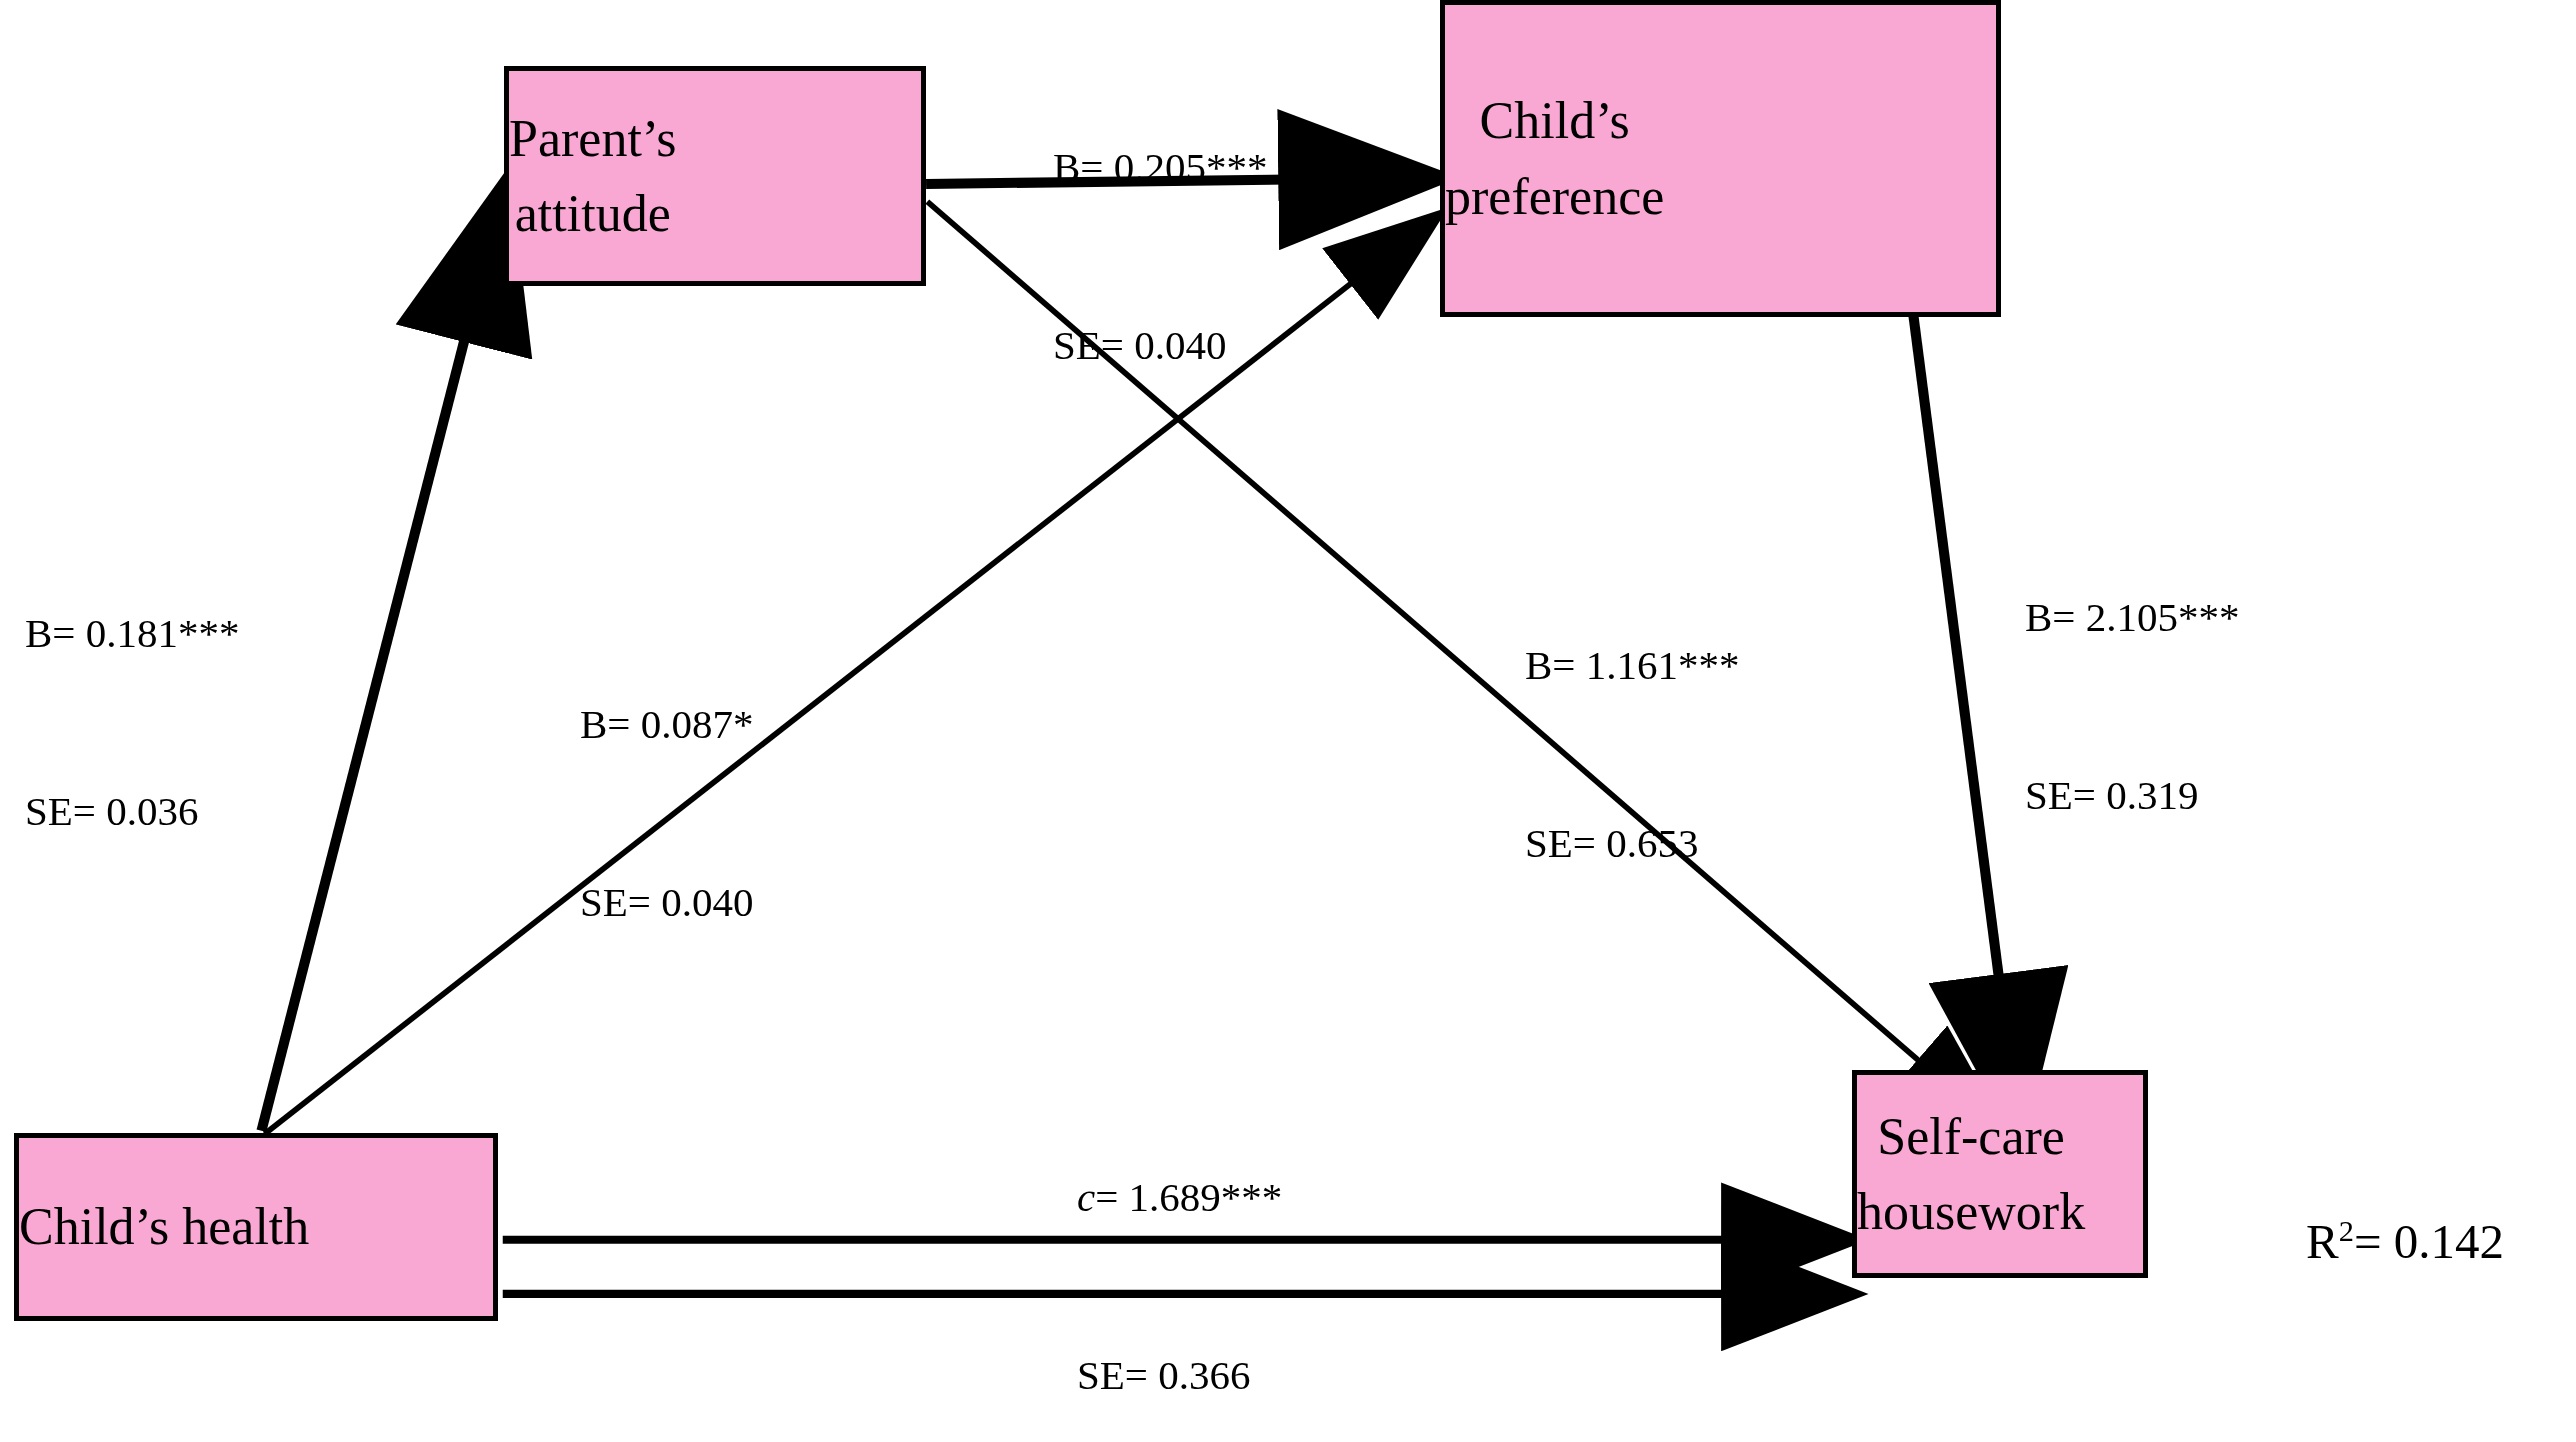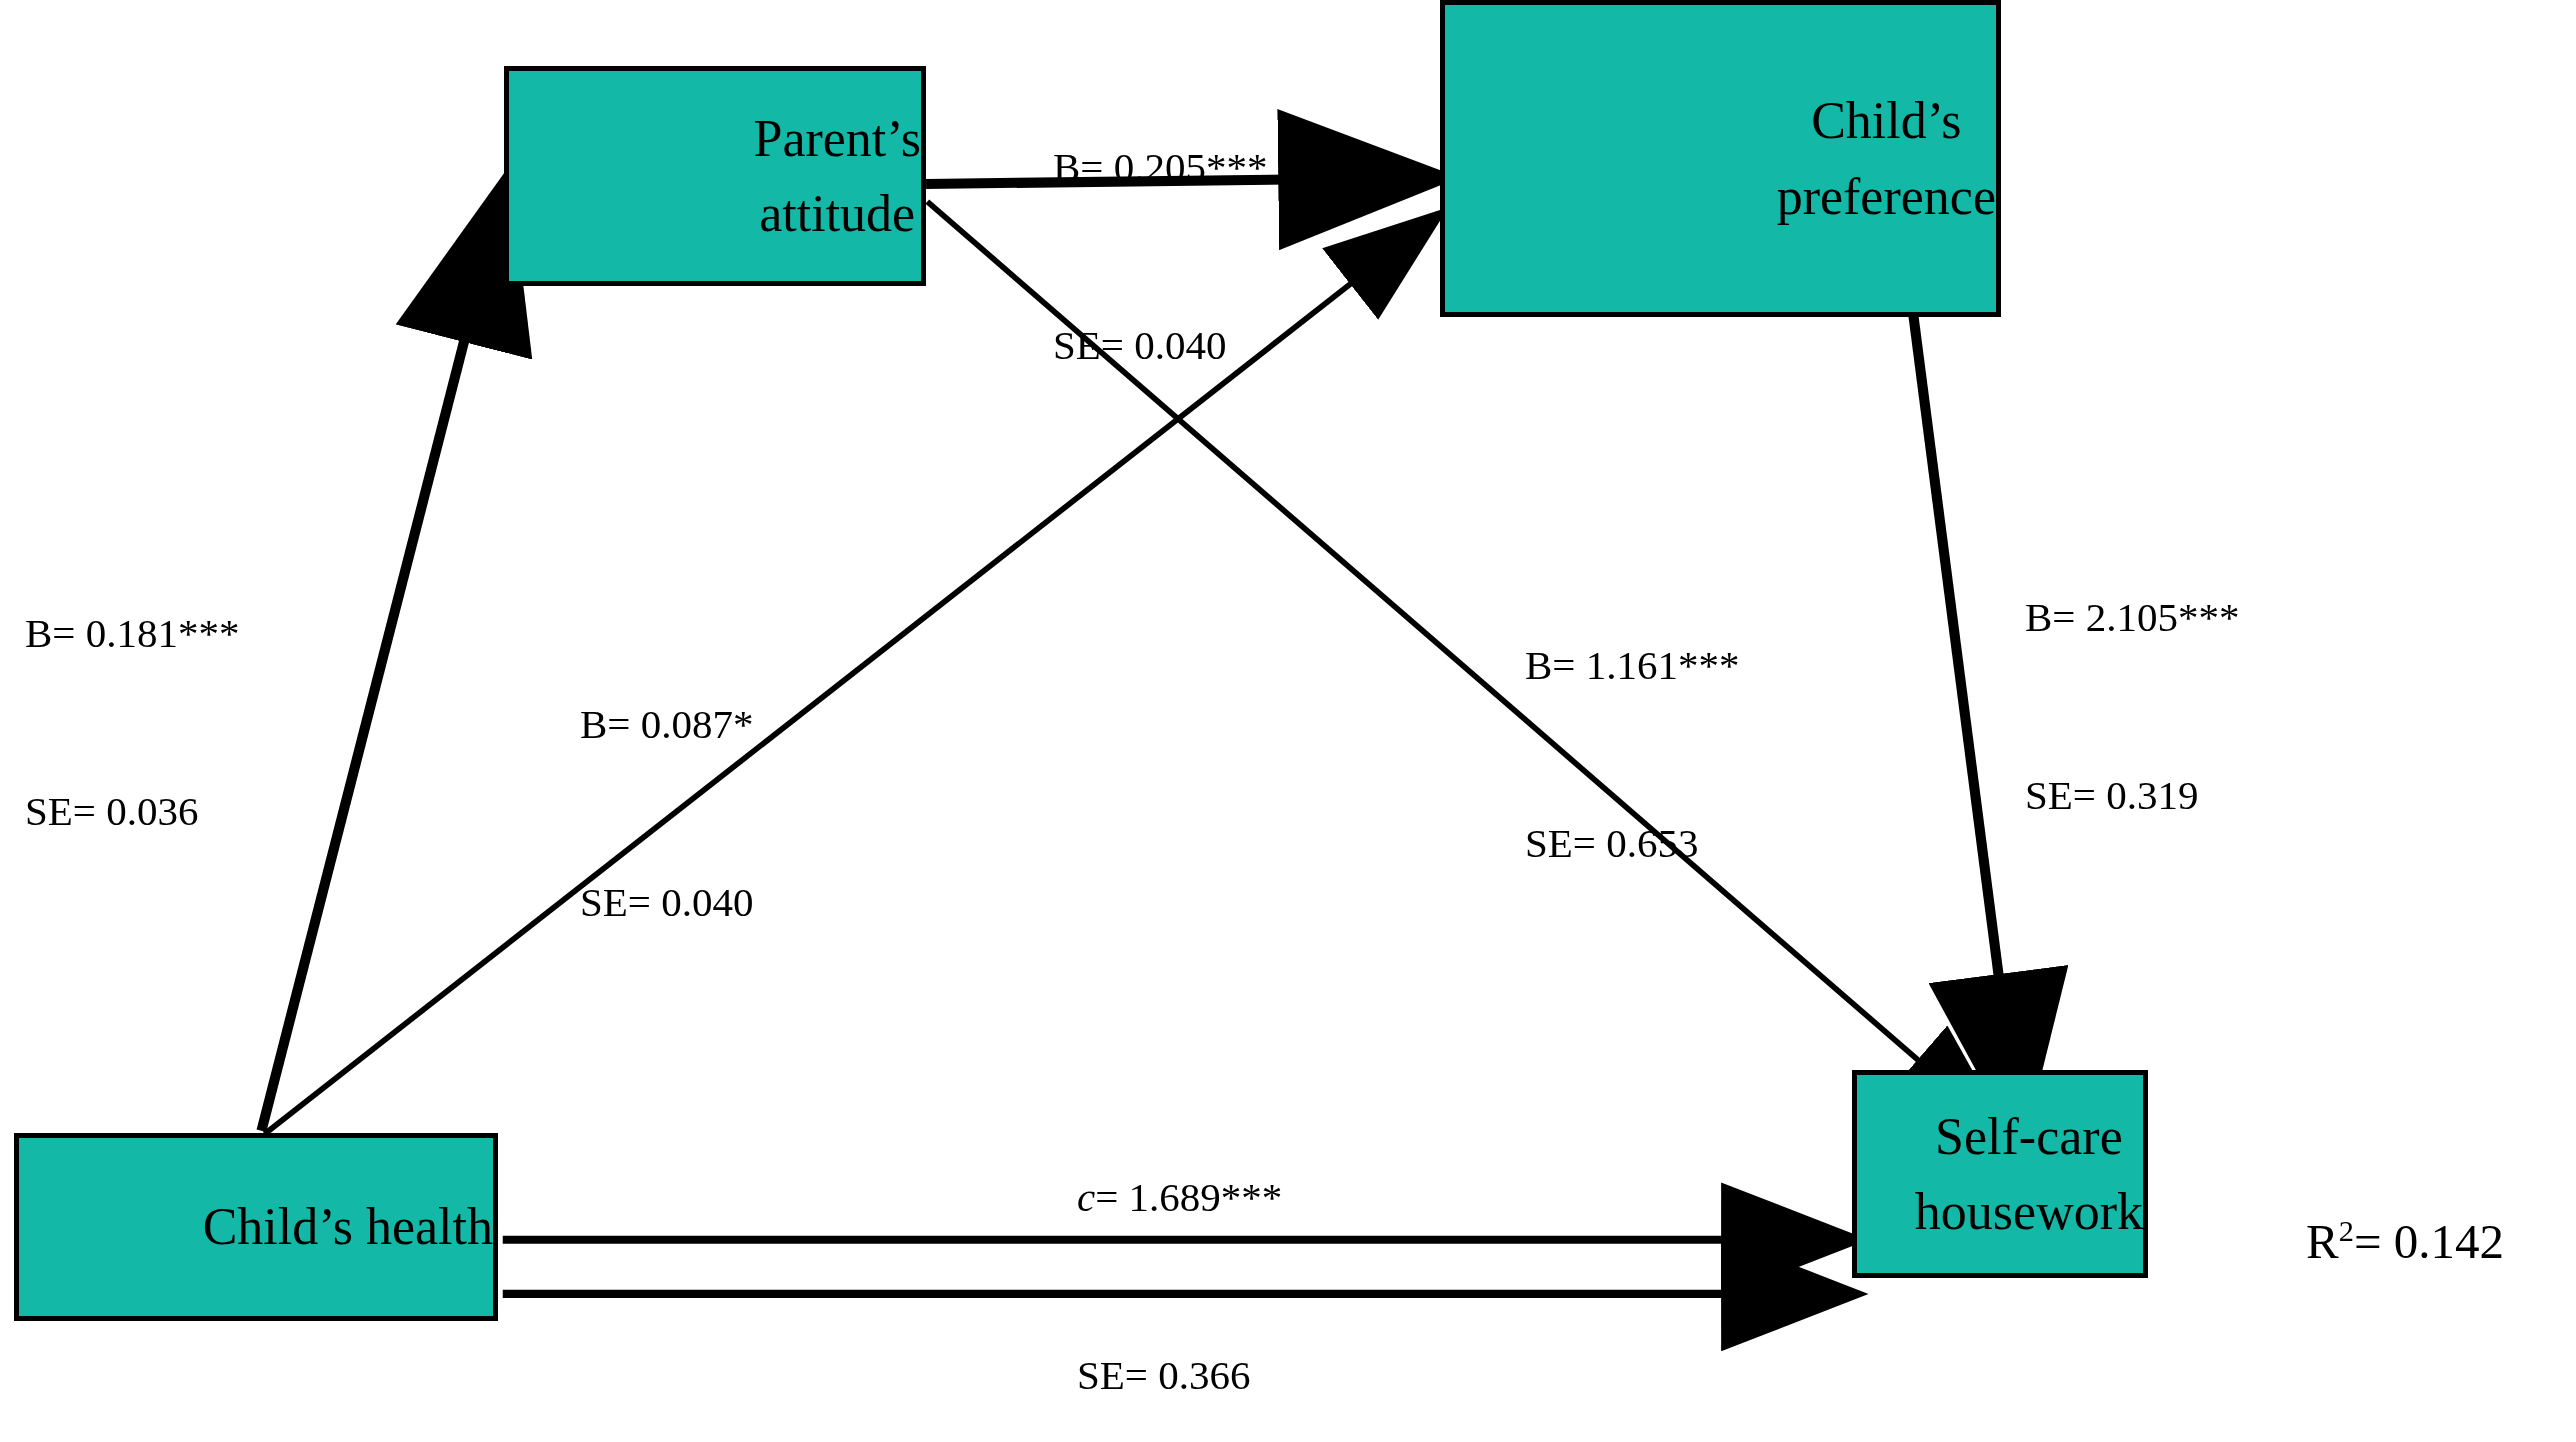--- a/index.html
+++ b/index.html
@@ -2,25 +2,25 @@
 <html style="font-size:10px"><head>
 <meta charset="utf-8">
 <style>
   html,body{margin:0;padding:0;background:#ffffff;}
   body{font-family:"Liberation Serif","DejaVu Serif",serif;color:#000;}
   #canvas{position:relative;width:2576px;height:1442px;background:#fff;overflow:hidden;}
   #diagram-svg{position:absolute;left:0;top:0;width:2576px;height:1442px;}
   .node-box{
     position:absolute;
     border:5.7px solid #000;
-    background:#14b8a6;
+    background:#f9a8d4;
     box-sizing:border-box;
     display:flex;
     align-items:center;
-    justify-content:flex-end;
+    justify-content:flex-start;
     text-align:center;
     line-height:1.45;
     font-size:52px;
     z-index:3;
   }
   .node-label{display:block;white-space:pre-line;}
   .edge-label{
     position:absolute;
     font-size:41px;
     line-height:1.45;

